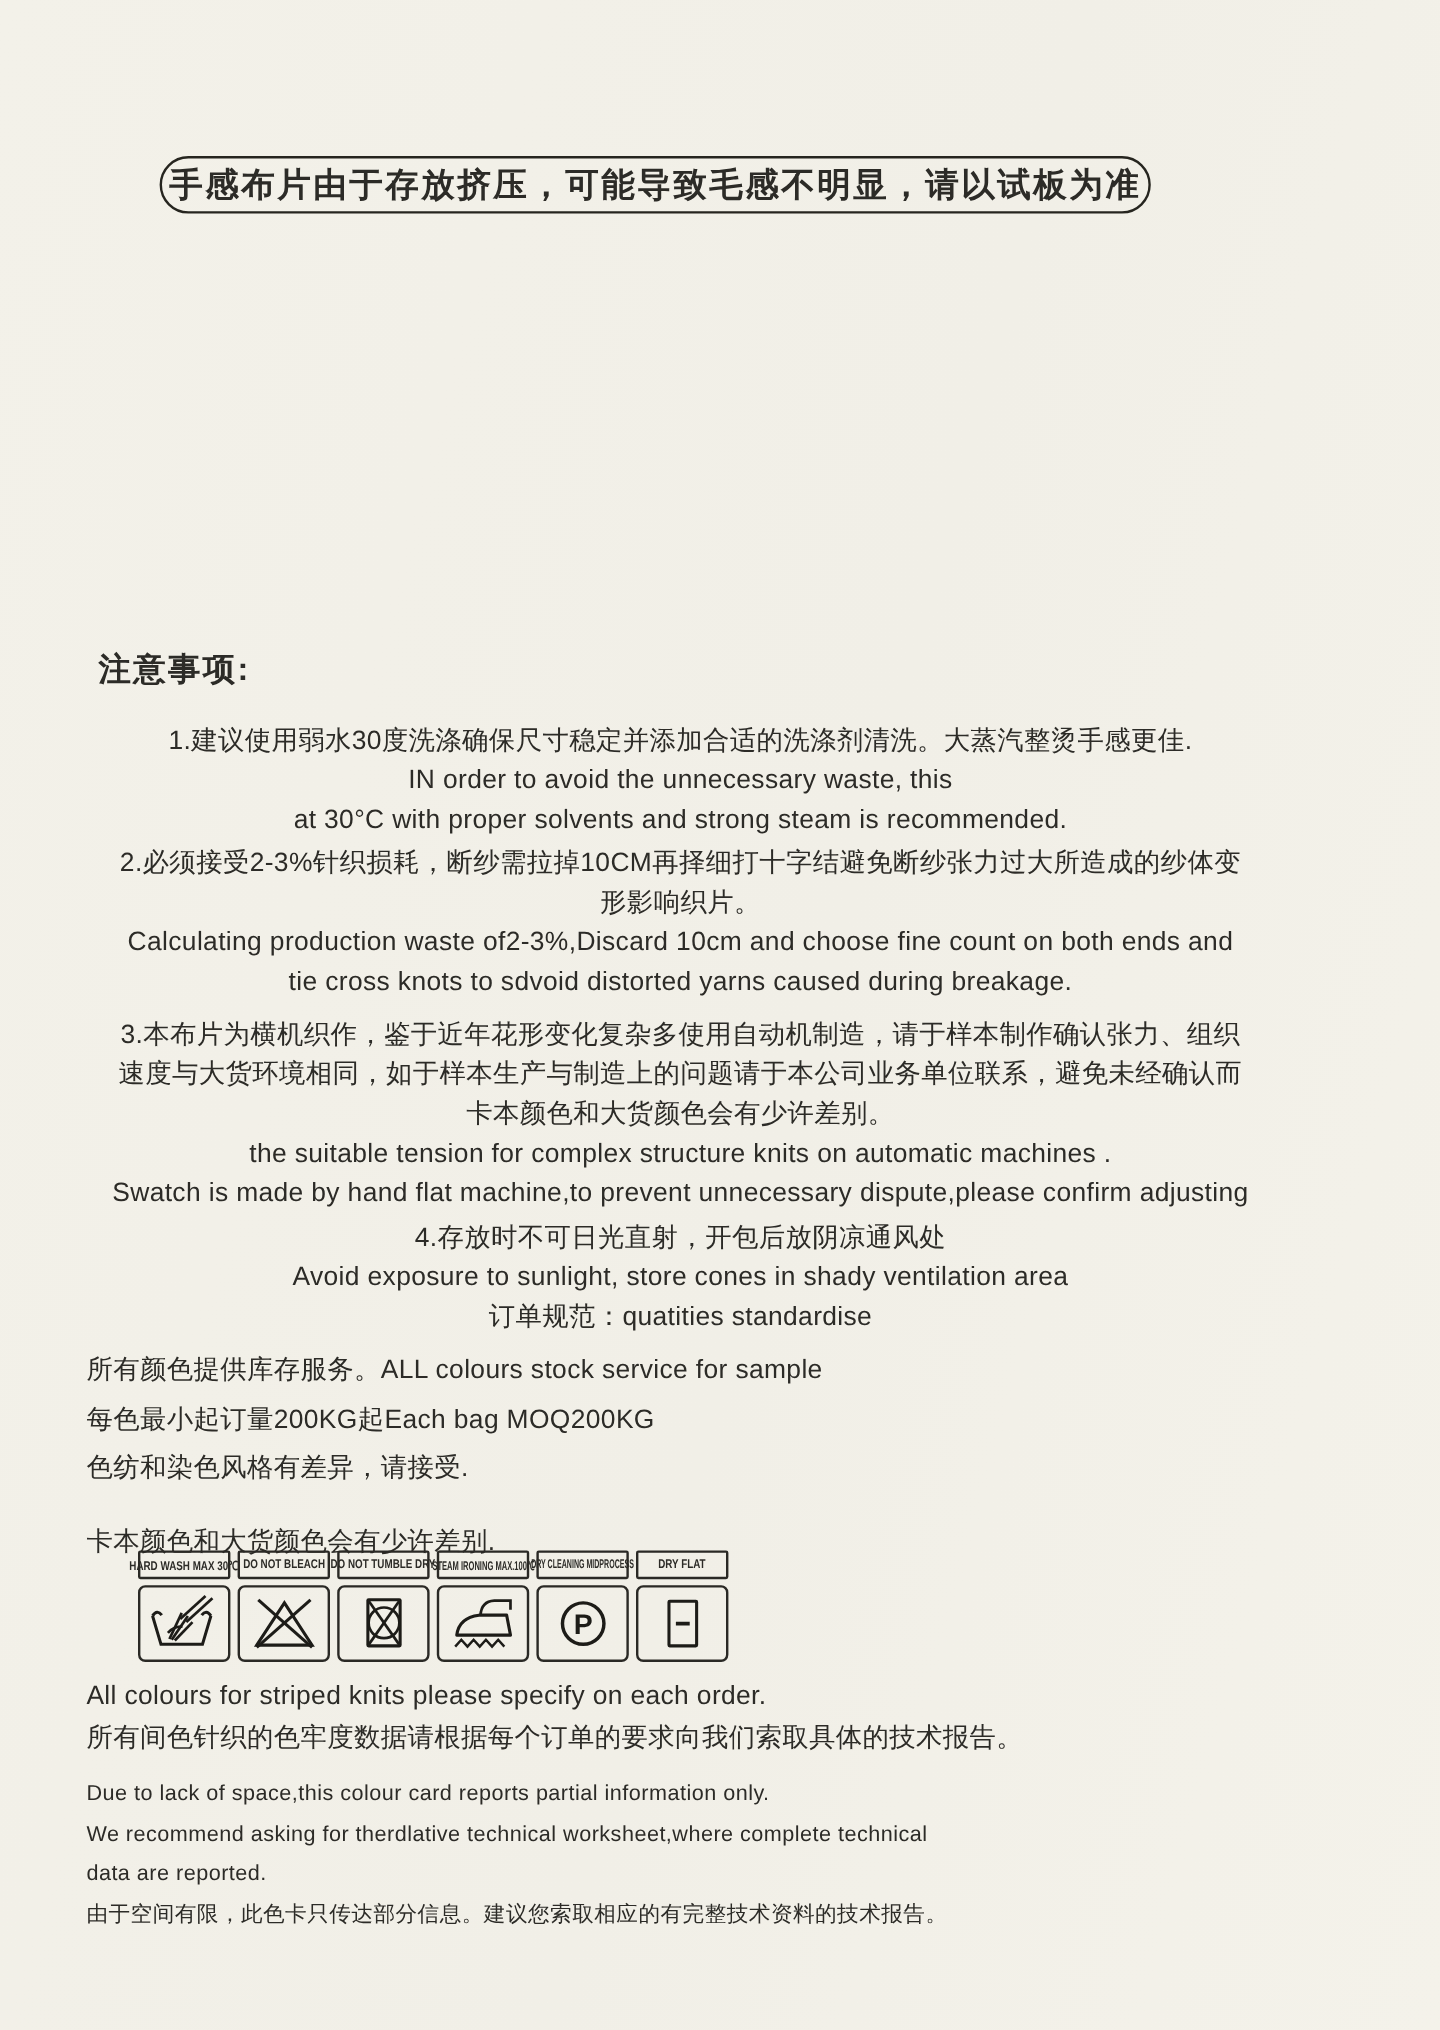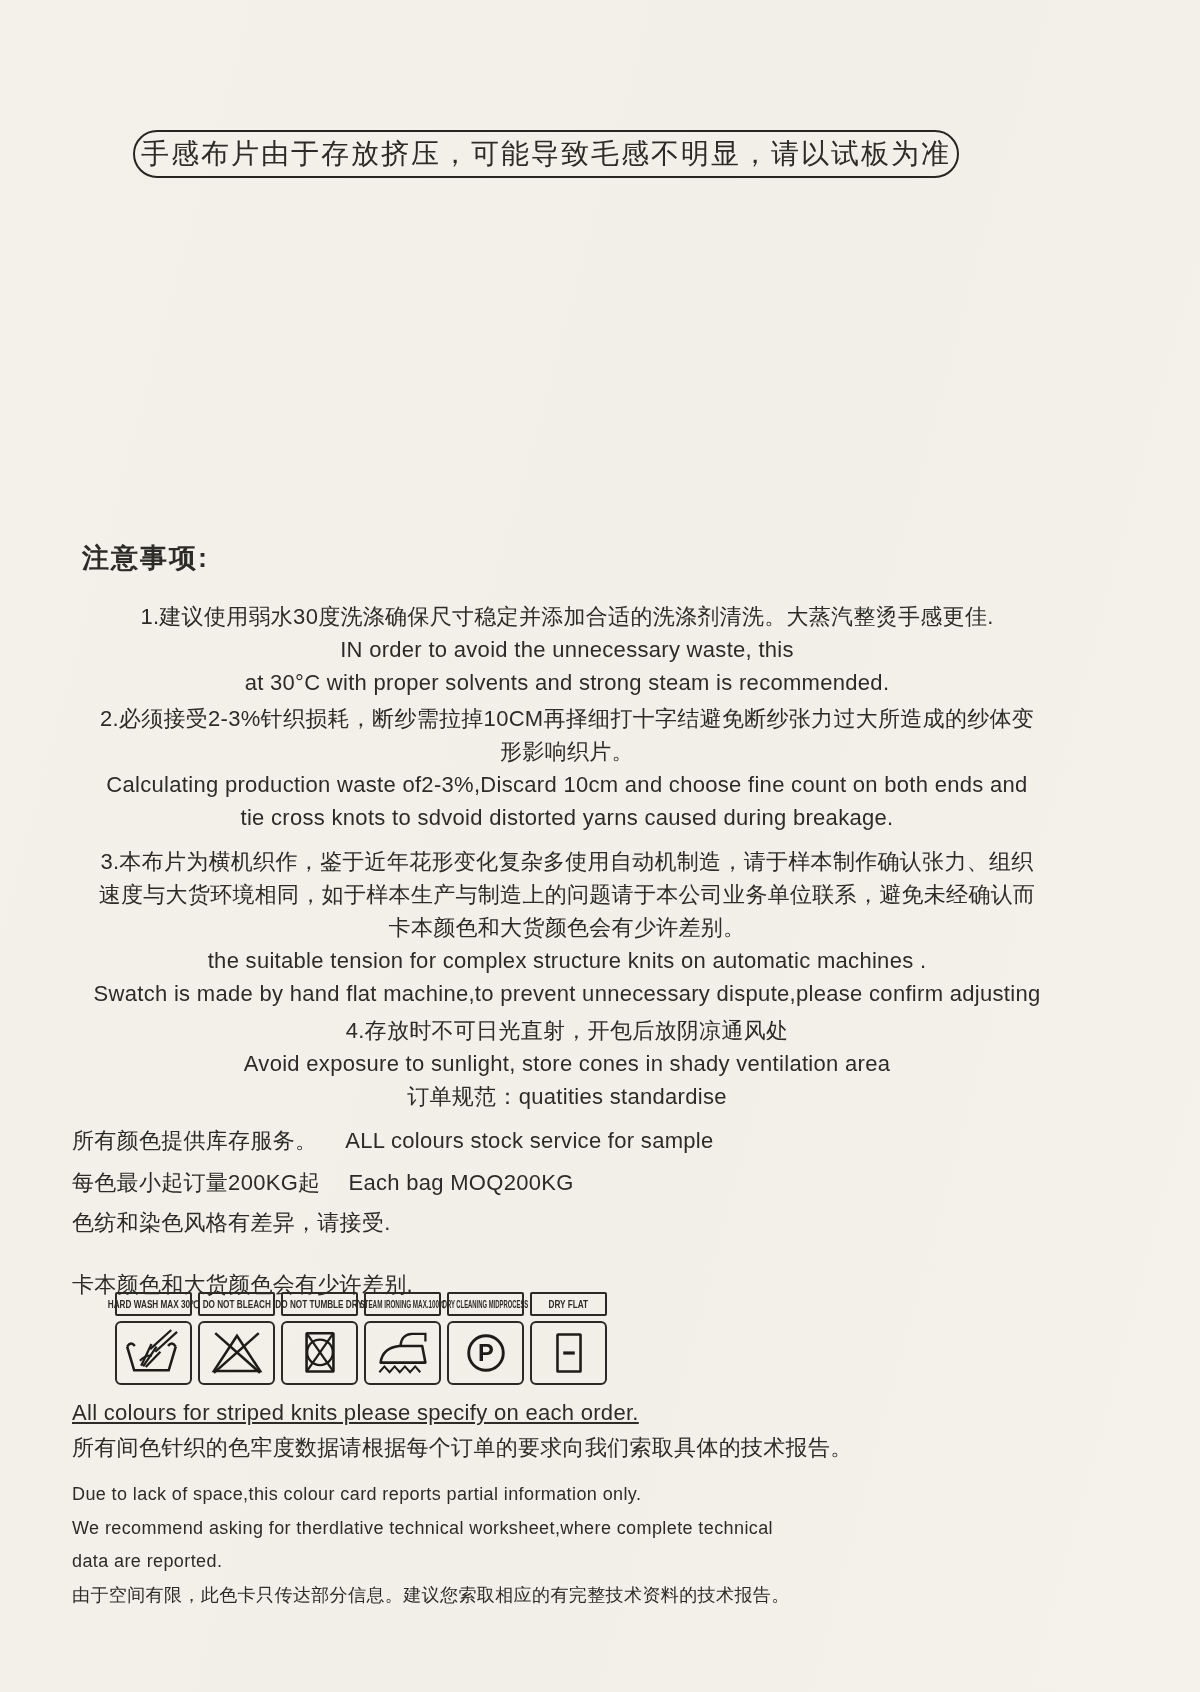--- a/index.html
+++ b/index.html
@@ -8,57 +8,57 @@
     width:1200px; height:1692px;
     background:linear-gradient(105deg,#f3f1e9 0%,#f1efe7 55%,#f4f2ea 100%);
     font-family:"Liberation Sans", sans-serif;
     color:#2c2b27;
     overflow:hidden;
   }
   .banner {
     position:absolute; left:133px; top:130px; width:822px; height:44px;
     border:2px solid #26251f; border-radius:26px;
     display:flex; align-items:center; justify-content:center;
-    font-size:28px; font-weight:400; letter-spacing:2px; white-space:nowrap;
+    font-size:28px; font-weight:700; letter-spacing:2px; white-space:nowrap;
   }
   .heading {
     position:absolute; left:72px; top:540px;
     font-size:27px; font-weight:700; letter-spacing:2px;margin-left:10px;
   }
   .para { position:absolute; left:72px; width:990px; font-size:22px; line-height:33px; letter-spacing:0.3px;text-align:center; }
   .para div { white-space:nowrap; }
   .p1 { top:600px; }
   .p2 { top:702px; }
   .p3 { top:845px; }
   .p4 { top:1014px; }
   .line { position:absolute; left:72px; font-size:22px; white-space:nowrap; letter-spacing:0.3px; }
   .l-stock { top:1126px; }
   .l-moq   { top:1168px; }
   .l-style { top:1208px; }
   .l-card  { top:1270px; }
-  .gap-en  { margin-left:28px; }
+  .gap-en  { }
   .care-row {
     position:absolute; left:77px; top:1292px;
     display:flex; gap:6px;padding-left:38px;
   }
   .care-col { width:77px; display:flex; flex-direction:column; align-items:stretch; }
   .care-label {
     height:20px; border:2px solid #2a2925; border-radius:2px;
     display:flex; align-items:center; justify-content:center;
     font-size:10.5px; font-weight:700; white-space:nowrap; overflow:visible;
   }
   .care-label span { display:inline-block; transform:scaleX(0.78); transform-origin:center; }
   .care-col:nth-child(4) .care-label span { transform:scaleX(0.60); }
   .care-col:nth-child(5) .care-label span { transform:scaleX(0.56); }
   .care-sym {
     margin-top:5px; height:60px; border:2px solid #2a2925; border-radius:6px;
     display:flex; align-items:center; justify-content:center;
   }
   .care-sym svg { display:block; }
-  .f-striped-en { top:1400px;text-decoration:underline; }
+  .f-striped-en { top:1400px; }
   .f-striped-zh { top:1433px; }
   .f-space { position:absolute; left:72px; top:1478px; font-size:18px; line-height:33.5px; letter-spacing:0.4px; }
   .f-space div { white-space:nowrap; }
 </style>
 </head>
 <body>
 
 <div class="page">
 
   <div class="banner">

